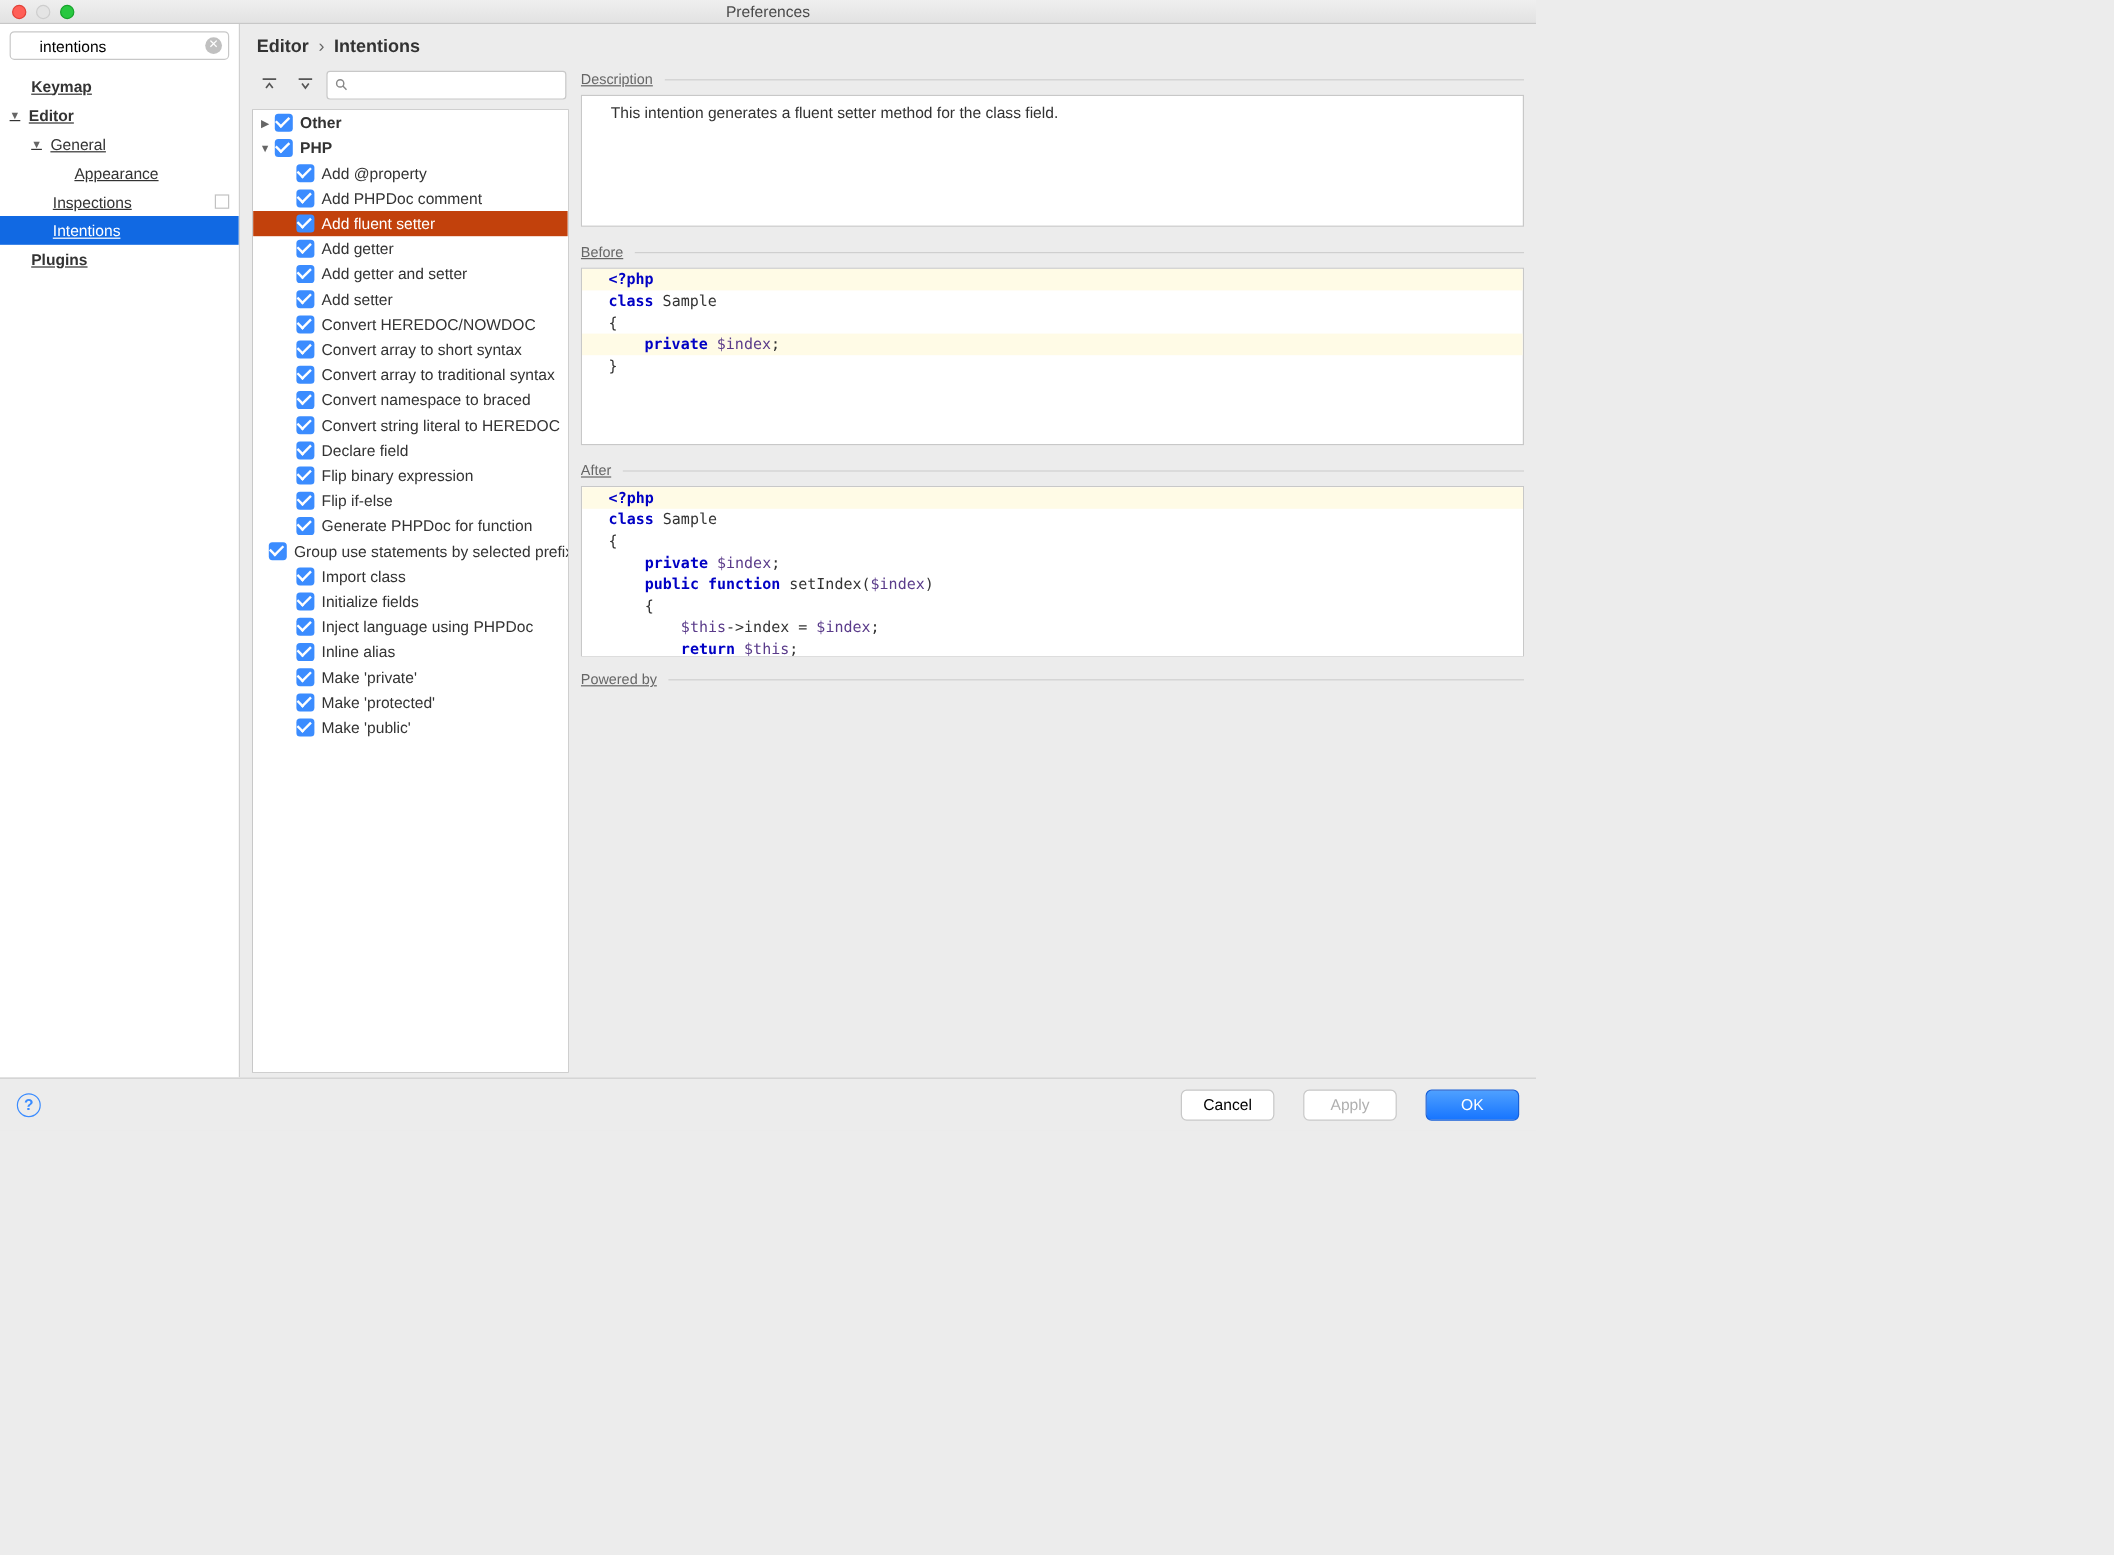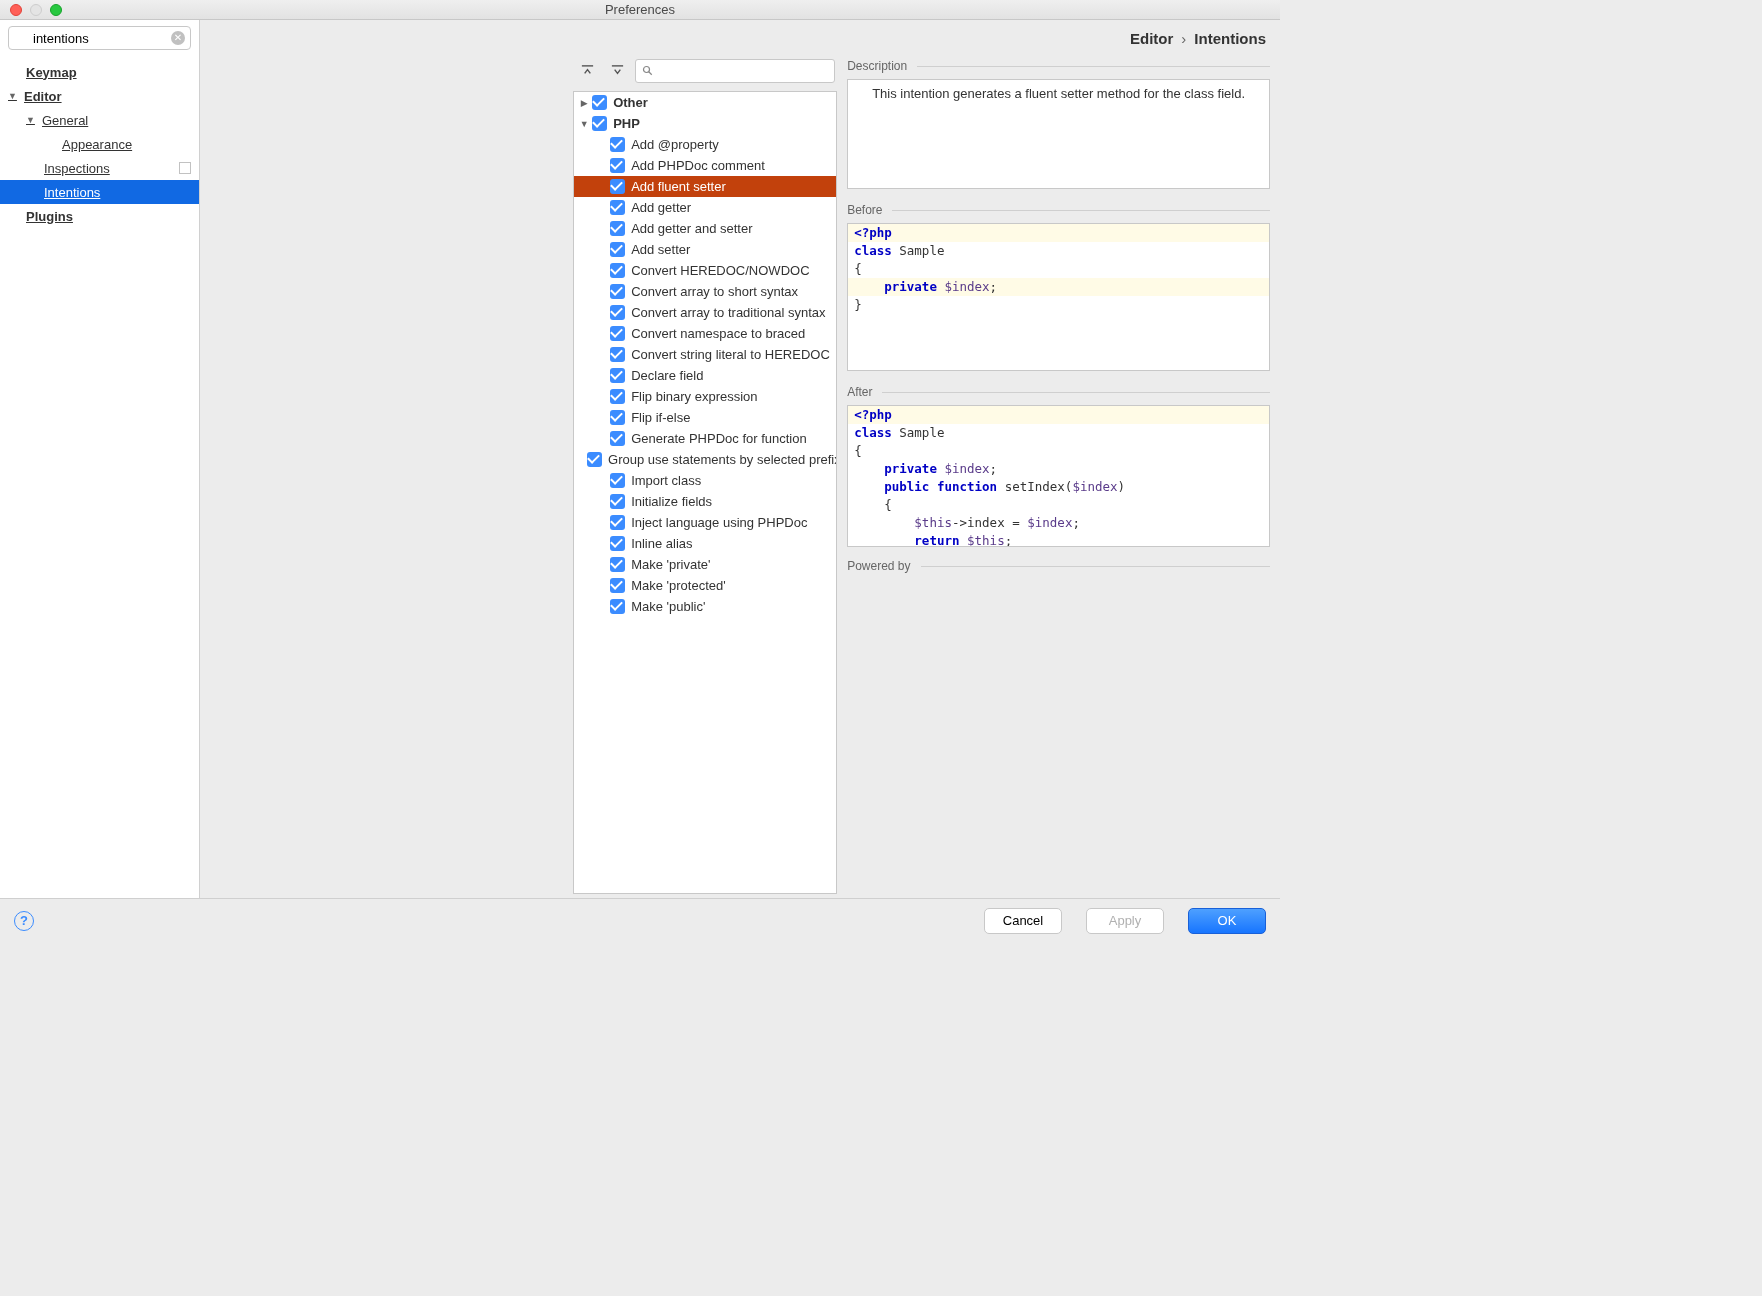--- a/index.html
+++ b/index.html
@@ -42,21 +42,21 @@
 .nav-row { display:flex; align-items:center; height:24px; padding-left:8px; cursor:pointer;text-decoration:underline; }
 .nav-row.bold { font-weight:600; }
 .nav-row.selected { background:#1169e3; color:#fff; }
 .nav-row .indent0 { width:0; }
 .nav-row .indent1 { width:18px; }
 .nav-row .indent2 { width:36px; }
 .nav-row .indent3 { width:54px; }
 .disclosure { width:10px; margin-right:6px; color:#666; font-size:9px; }
 .nav-row .label { flex:1; }
 .copy-icon { width:12px; height:12px; border:1px solid #999; margin-right:8px; opacity:.6; }
-.content { flex:1; display:flex; flex-direction:column;align-items:flex-end; }
+.content { flex:1; display:flex; flex-direction:column; }
 .breadcrumb { padding:10px 14px 8px; font-size:15px; font-weight:700; color:#333; }
 .breadcrumb .chev { font-weight:400; color:#666; padding:0 8px; }
 .intentions-area { flex:1; display:flex; padding:0 10px 4px; gap:10px; overflow:hidden; }
 .left-pane { width:264px; display:flex; flex-direction:column; }
 .toolbar { display:flex; align-items:center; gap:6px; padding:4px 2px 8px; }
 .tool-btn { width:24px; height:22px; display:flex; align-items:center; justify-content:center; cursor:pointer; }
 .tool-search { flex:1; height:24px; border:1px solid #c8c8c8; border-radius:3px; background:#fff; position:relative; }
 .tool-search svg { position:absolute; left:6px; top:5px; width:12px; height:12px; stroke:#888; fill:none; stroke-width:1.6; }
 .tree { flex:1; border:1px solid #c8c8c8; background:#fff; overflow:auto; }
 .tree-row { display:flex; align-items:center; height:21px; padding-left:4px; cursor:pointer; white-space:nowrap; }
@@ -69,27 +69,27 @@
 }
 .tree-row .cbx::after {
   content:""; position:absolute; left:3px; top:0px; width:5px; height:9px;
   border:solid #fff; border-width:0 2px 2px 0; transform:rotate(45deg);
 }
 .tree-row.selected .cbx { background:#3b8cff; }
 .tree-row .tlabel { font-size:13px; }
 .tree-row.bold .tlabel { font-weight:700; }
 .tree-row .pad1 { width:18px; }
 .right-pane { flex:1; display:flex; flex-direction:column; overflow:hidden; }
-.section-header { display:flex; align-items:center; font-size:12px; color:#666; margin:4px 0 6px; }
+.section-header { display:flex; align-items:center; font-size:12px; color:#666; margin:4px 0 6px;text-decoration:underline; }
 .section-header .line { flex:1; height:1px; background:#cfcfcf; margin-left:10px; }
 .desc-box { border:1px solid #c8c8c8; background:#fff; padding:6px 24px; font-size:13px; min-height:110px; }
 .code-box { border:1px solid #c8c8c8; background:#fff; font-family:"Menlo","Consolas",monospace; font-size:12.5px; overflow:auto; }
 .code-box.before-box { height:148px; }
 .code-box.after-box { height:142px; }
-.code-line { padding:0 6px; line-height:18px; white-space:pre; }
+.code-line { padding:0 22px; line-height:18px; white-space:pre; }
 .hl { background:#fffbe6; }
 .kw { color:#0000c4; font-weight:700; }
 .var { color:#5a3b8a; }
 .powered-link { color:#2367c9; cursor:pointer; padding:6px 0 0 18px; font-size:13px; }
 .footer { height:44px; border-top:1px solid #cfcfcf; display:flex; align-items:center; padding:0 14px; background:#ececec; }
 .help-btn { width:20px; height:20px; border:1.5px solid #3b8cff; border-radius:50%; color:#3b8cff; font-size:13px; font-weight:700; display:flex; align-items:center; justify-content:center; cursor:pointer; }
 .footer-spacer { flex:1; }
 .btn { height:26px; min-width:78px; border-radius:5px; border:1px solid #c8c8c8; background:#fff; font-size:13px; padding:0 14px; margin-left:24px; cursor:pointer; }
 .btn.primary { background:linear-gradient(#4ea0ff,#1775ff); border:1px solid #1860d8; color:#fff; }
 .btn:disabled { color:#b0b0b0; }

